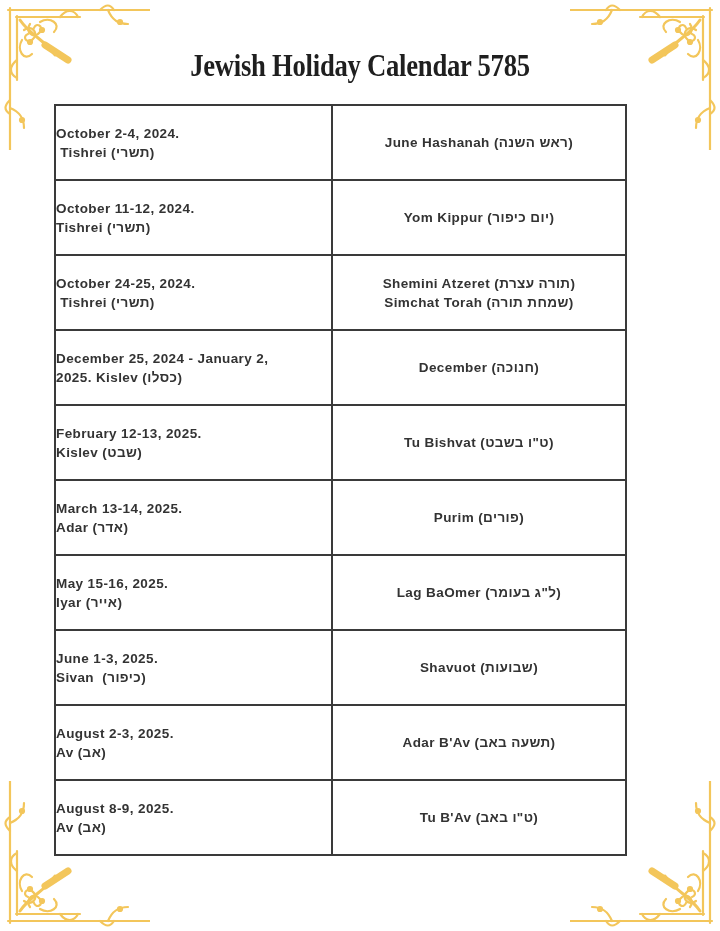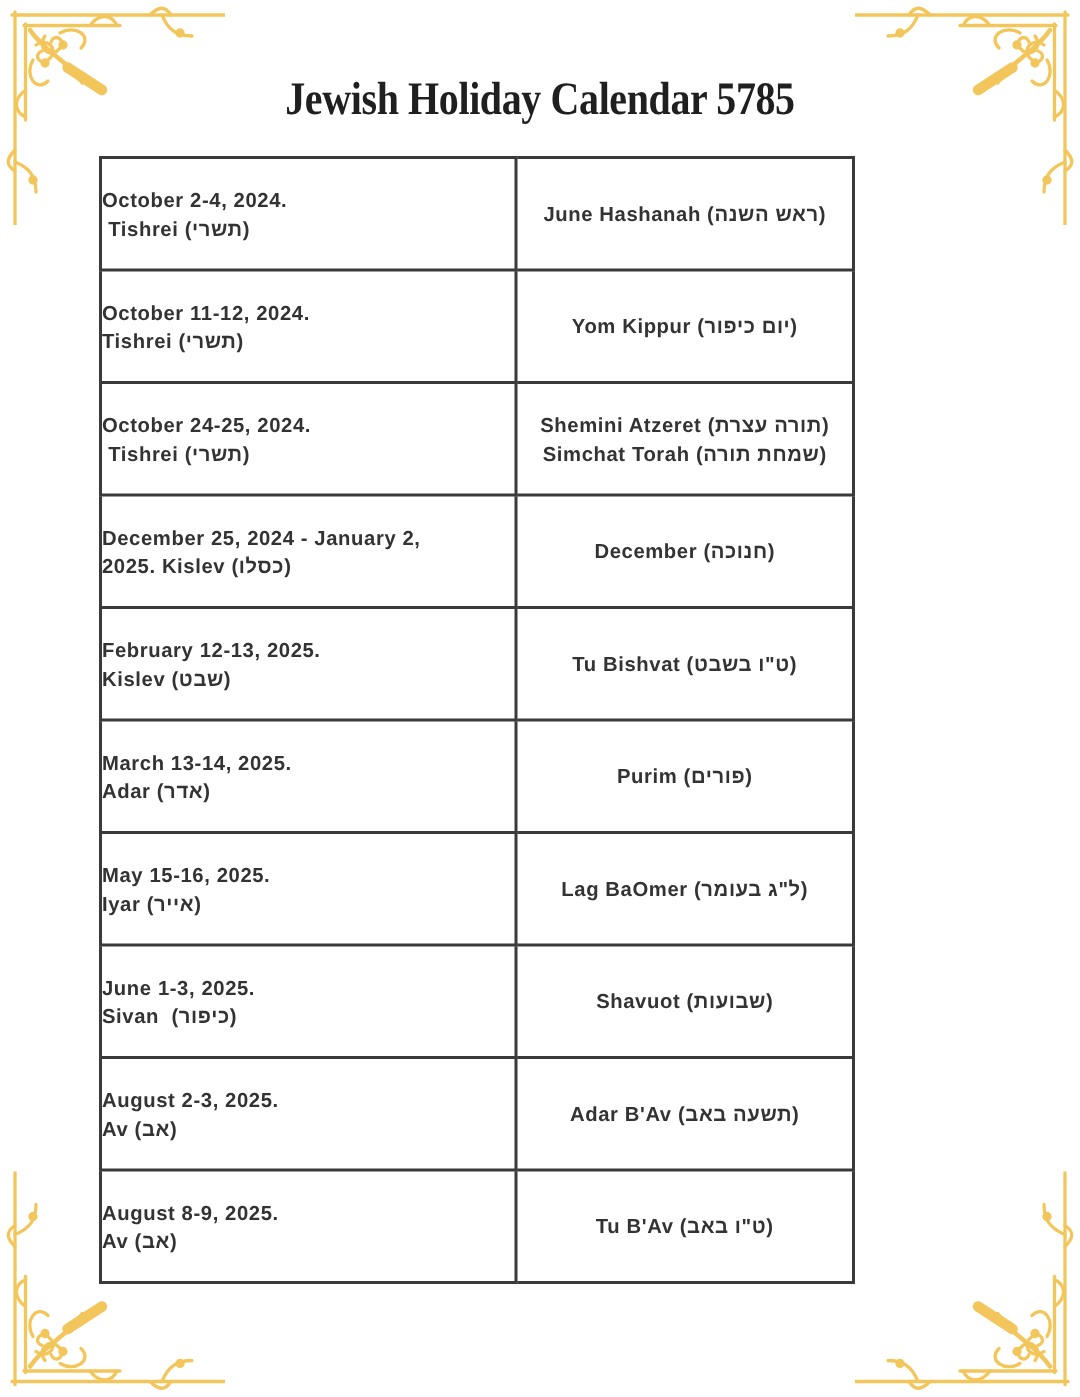--- a/index.html
+++ b/index.html
@@ -8,21 +8,21 @@
     position: relative; overflow: hidden;
     font-family: "Liberation Sans", sans-serif;
   }
   .title {
     position: absolute; top: 48px; left: 0; width: 720px; text-align: center;
     font-family: "Liberation Serif", serif; font-weight: bold;
     font-size: 31px; color: #1f1f1f; letter-spacing: -0.3px;
     transform: scaleX(0.86); transform-origin: center;
   }
   table.cal {
-    position: absolute; left: 66px; top: 104px; width: 504px; height: 752px;
+    position: absolute; left: 54px; top: 104px; width: 573px; height: 752px;
     border-collapse: collapse; table-layout: fixed;
   }
   table.cal td {
     border: 2px solid #3a3a3a; height: 62px; padding: 0;
     font-weight: bold; font-size: 13.5px; color: #333333; letter-spacing: 0.4px;
     line-height: 19px; vertical-align: middle;
   }
   td.date { width: 275px; padding-left: 10px; padding-right: 6px; text-align: left; }
   td.holiday { text-align: center; }
   .line { display: block; white-space: pre; }

